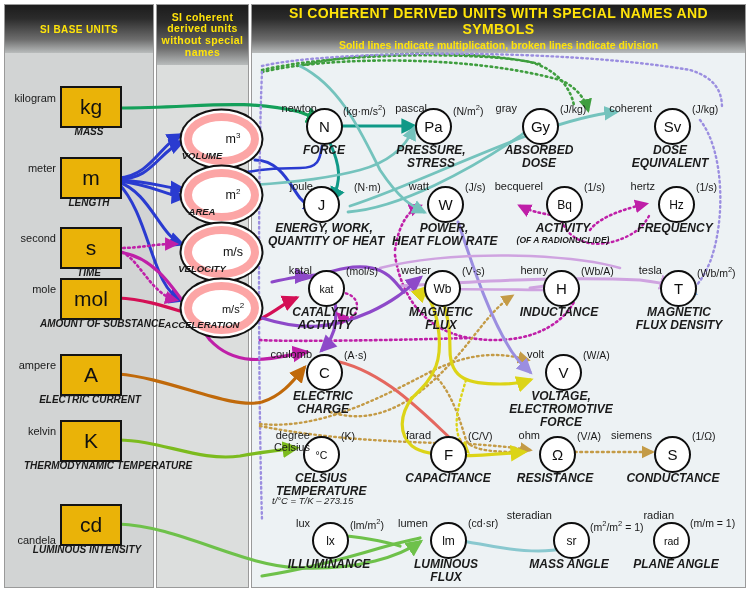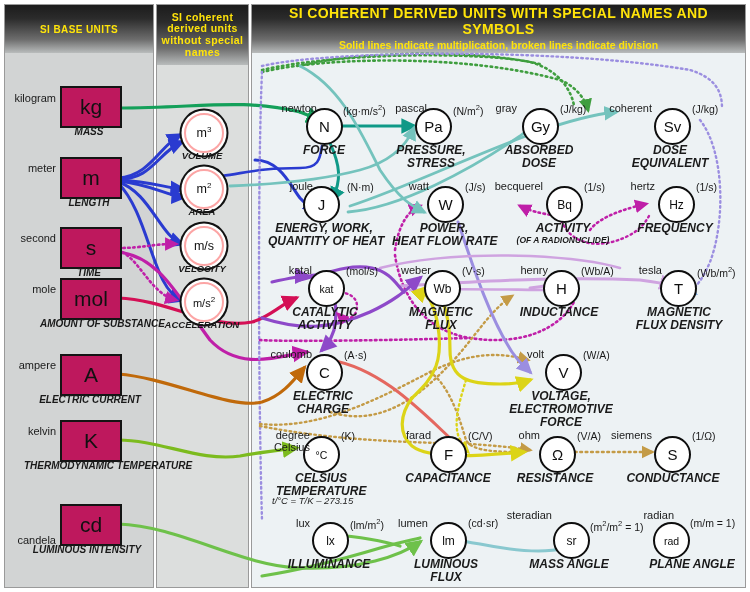--- a/index.html
+++ b/index.html
@@ -26,32 +26,32 @@
   #hdr-base .hdr-t1{font-size:10px;}
   #hdr-mid  .hdr-t1{font-size:10.5px;padding:0 3px;}
   #hdr-main .hdr-t1{font-size:14px;}
   #hdr-main .hdr-t2{font-size:10.5px;margin-top:3px;}
 
   
   #wires{position:absolute;left:0;top:0;width:750px;height:592px;pointer-events:none;}
 
   
   .base{position:absolute;}
-  .base .bx{position:absolute;border:2.4px solid #141414;background:#be185d;
+  .base .bx{position:absolute;border:2.4px solid #141414;background:#eab308;
     display:flex;align-items:center;justify-content:center;
     font-size:21px;color:#111;font-family:"Liberation Sans",sans-serif;}
   .base .nm{position:absolute;font-size:11px;color:#1a1a1a;text-align:right;white-space:nowrap;}
   .base .qt{position:absolute;font-size:10px;font-style:italic;font-weight:bold;
     color:#1a1a1a;text-align:center;white-space:nowrap;line-height:1.08;}
 
   
   .ring{position:absolute;width:36px;height:36px;border-radius:50%;
-    border:2px solid #fca5a5;background:#fff;box-shadow:0 0 0 2.5px #fff,0 0 0 4.5px #111;
+    border:8px solid #fca5a5;background:#fff;box-shadow:0 0 0 2.5px #fff,0 0 0 4.5px #111;
     display:flex;align-items:center;justify-content:center;
-    font-size:12.5px;color:#111;}
+    font-size:12.5px;color:#111;padding-left:23px;}
   .ring sup{font-size:8px;vertical-align:super;}
   .ringlbl{position:absolute;font-size:9.5px;font-style:italic;font-weight:bold;
     color:#1a1a1a;white-space:nowrap;text-align:center;}
 
   
   .node{position:absolute;width:33px;height:33px;border-radius:50%;
     border:2.4px solid #0e0e0e;background:#fff;
     display:flex;align-items:center;justify-content:center;
     font-size:15px;color:#0e0e0e;z-index:4;}
   .node.sm{font-size:12px;}
@@ -313,21 +313,21 @@
   <div>
     <div class="nname" style="left:608px;top:103px;width:44px;">coherent</div>
     <div class="node" style="left:654px;top:108px;">Sv</div>
     <div class="nexpr" style="left:692px;top:103px;">(J/kg)</div>
     <div class="nqty" style="left:628px;top:144px;width:84px;">DOSE<br>EQUIVALENT</div>
   </div>
 
   <div>
     <div class="nname" style="left:273px;top:181px;width:40px;">joule</div>
     <div class="node" style="left:303px;top:186px;">J</div>
-    <div class="nexpr" style="left:320px;top:181px;padding-left:27px;">(N·m)</div>
+    <div class="nexpr" style="left:327px;top:181px;padding-left:27px;">(N·m)</div>
     <div class="nqty" style="left:268px;top:222px;width:112px;">ENERGY, WORK,<br>QUANTITY OF HEAT</div>
   </div>
   <div>
     <div class="nname" style="left:397px;top:181px;width:32px;">watt</div>
     <div class="node" style="left:427px;top:186px;">W</div>
     <div class="nexpr" style="left:465px;top:181px;">(J/s)</div>
     <div class="nqty" style="left:392px;top:222px;width:104px;">POWER,<br>HEAT FLOW RATE</div>
   </div>
   <div>
     <div class="nname" style="left:487px;top:181px;width:56px;">becquerel</div>
@@ -422,16 +422,16 @@
   <div>
     <div class="nname" style="left:496px;top:510px;width:56px;">steradian</div>
     <div class="node sm" style="left:553px;top:522px;">sr</div>
     <div class="nexpr" style="left:590px;top:519px;">(m<sup>2</sup>/m<sup>2</sup> = 1)</div>
     <div class="nqty" style="left:523px;top:558px;width:92px;">MASS ANGLE</div>
   </div>
   <div>
     <div class="nname" style="left:630px;top:510px;width:44px;">radian</div>
     <div class="node xs" style="left:653px;top:522px;">rad</div>
     <div class="nexpr" style="left:690px;top:517px;">(m/m = 1)</div>
-    <div class="nqty" style="left:648px;top:558px;width:88px;font-style:italic;">PLANE ANGLE</div>
+    <div class="nqty" style="left:632px;top:558px;width:88px;font-style:italic;">PLANE ANGLE</div>
   </div>
 
 </div>
 
 </body></html>

